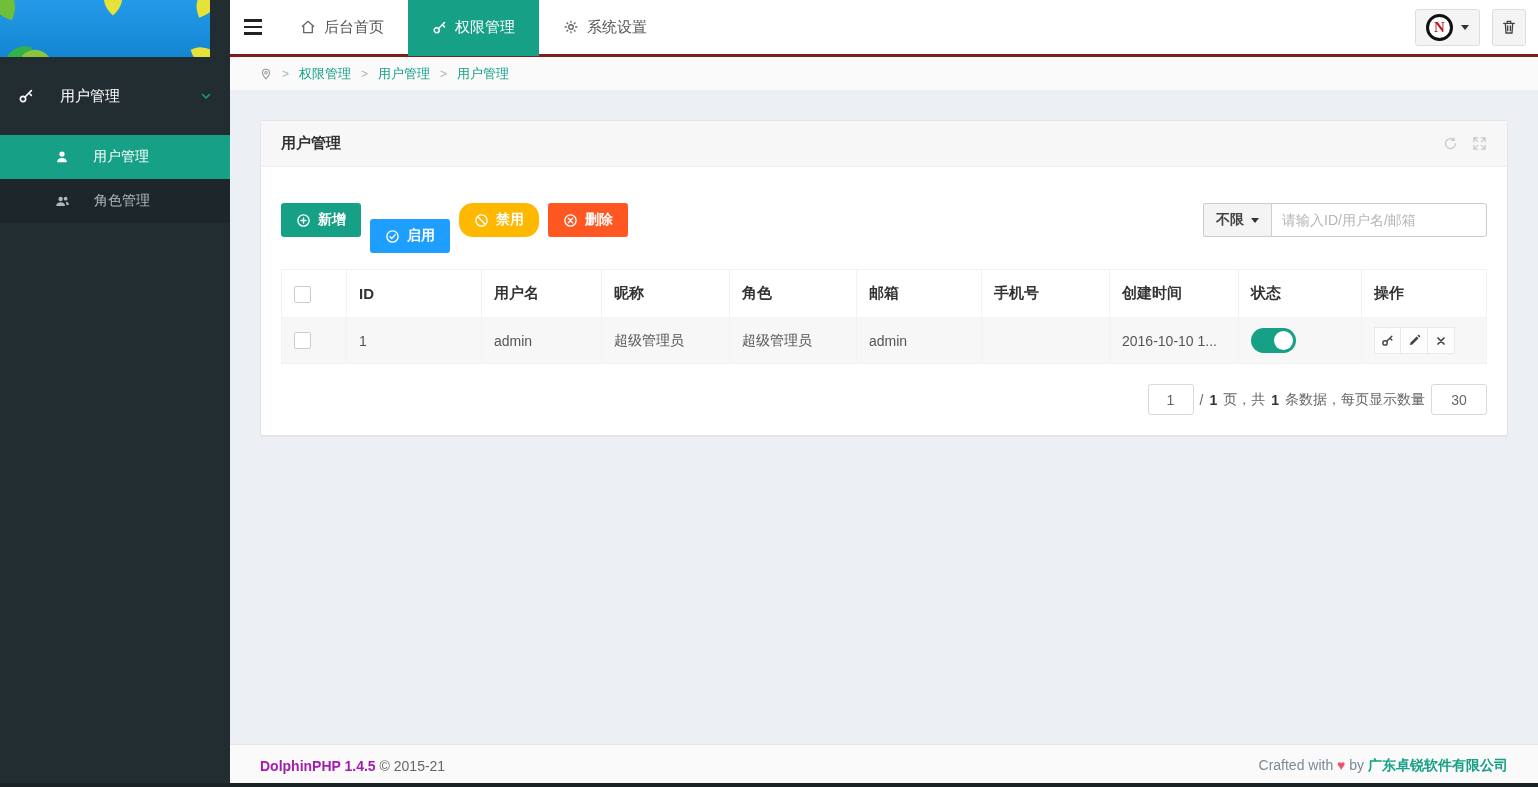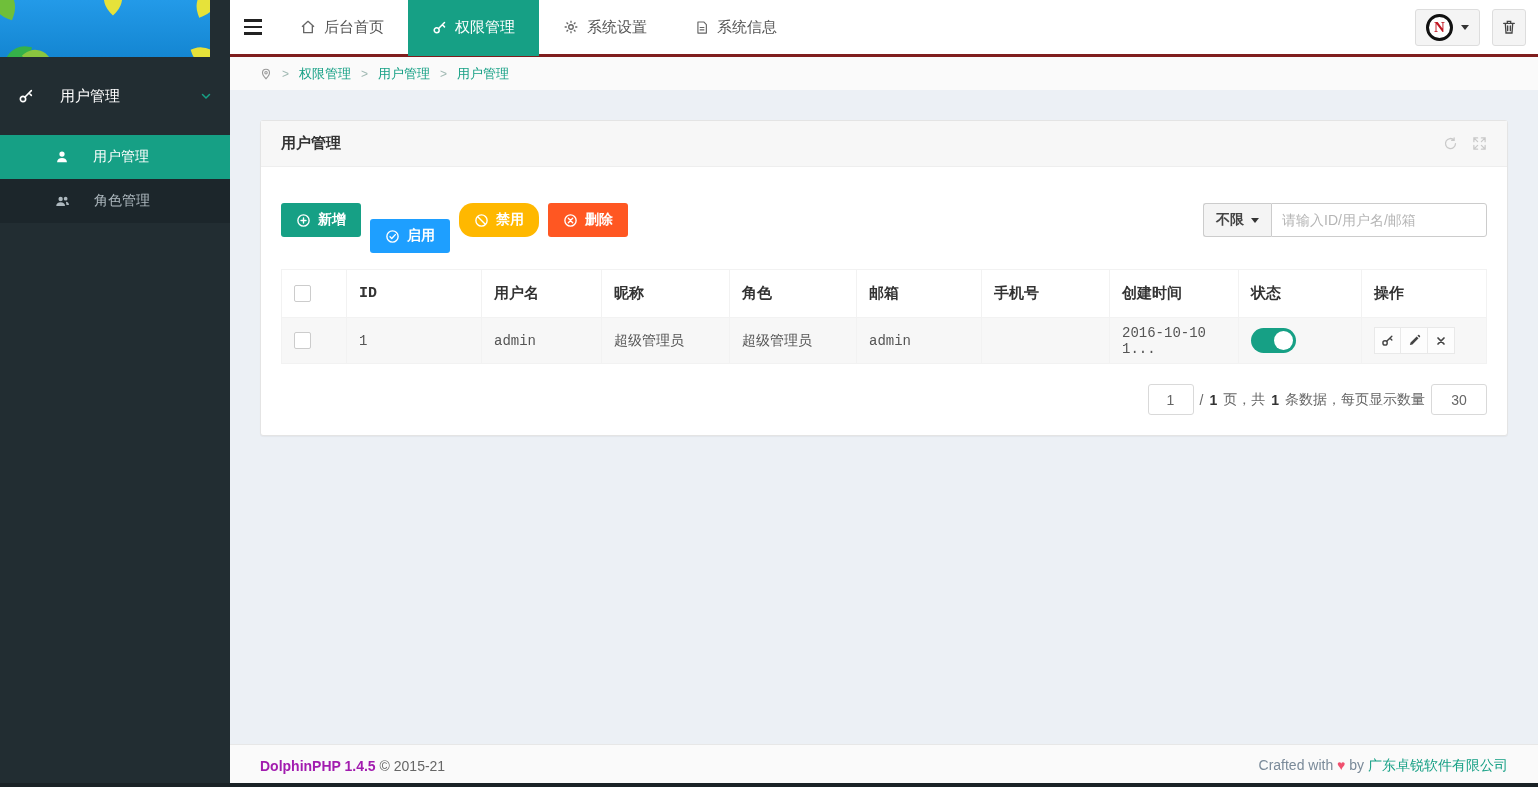--- a/index.html
+++ b/index.html
@@ -66,21 +66,21 @@
   .btn-add { background:#16a085;text-align:center; }
   .btn-enable { background:#1e9fff;margin-top:32px; }
   .btn-disable { background:#ffb800;border-radius:14px; }
   .btn-delete { background:#ff5722; }
   .search-group { margin-left:auto; display:flex; }
   .filter-btn { background:#f4f4f4; border:1px solid #ccc; border-right:none; border-radius:3px 0 0 3px; height:34px; padding:0 12px; display:flex; align-items:center; gap:7px; font-weight:bold; color:#444; cursor:pointer; font-size:14px; }
   .search-input { width:216px; height:34px; border:1px solid #ccc; border-radius:0 3px 3px 0; padding:0 10px; font-size:14px; color:#333; font-family:inherit; outline:none; }
   .search-input::placeholder { color:#b5b5b5; }
 
   
-  table { width:100%; border-collapse:collapse; table-layout:fixed;font-family:Liberation Mono, monospace; }
+  table { width:100%; border-collapse:collapse; table-layout:fixed; }
   th, td { text-align:left; padding:0 12px; border:1px solid #f2f2f2; border-left:none; border-right:1px solid #f2f2f2; }
   th { height:48px; font-size:15px; color:#333; border-top:1px solid #f2f2f2; }
   td { height:46px; color:#555; font-size:14px; }
   tr.data-row { background:#f7f7f7; }
   th:last-child, td:last-child { border-right:1px solid #f2f2f2; }
   th:first-child, td:first-child { border-left:1px solid #f2f2f2; }
   .checkbox { width:17px; height:17px; border:1px solid #ccc; background:#fff; border-radius:2px; cursor:pointer; display:inline-block; vertical-align:middle; }
   .toggle { width:45px; height:25px; border-radius:13px; background:#16a085; position:relative; cursor:pointer; display:inline-block; vertical-align:middle; }
   .toggle::after { content:''; position:absolute; right:3px; top:3px; width:19px; height:19px; border-radius:50%; background:#fff; }
   .action-btns { display:inline-flex; }
@@ -91,21 +91,21 @@
   .pager { display:flex; justify-content:flex-end; align-items:center; margin-top:20px; color:#666; font-size:14px; gap:6px; }
   .pager b { color:#333; }
   .pager-input { width:46px; height:31px; border:1px solid #d9d9d9; border-radius:3px; text-align:center; color:#666; font-size:14px; font-family:inherit; outline:none; background:#fff; }
   .pager-size { width:56px; }
 
   
   .footer { background:#fafafa; border-top:1px solid #e7e7e7; padding:12px 30px; display:flex; align-items:center; color:#666; font-size:14px; }
   .footer .brand { color:#a21caf; font-weight:bold; }
   .footer-right { margin-left:auto; color:#7a8a99; }
   .footer-right .heart { color:#f0506e; }
-  .footer-right .company { color:#16a085; font-weight:normal; }
+  .footer-right .company { color:#16a085; font-weight:bold; }
   .bottom-strip { position:absolute; left:0; bottom:0; width:100%; height:4px; background:#1a2226; }
 
   .icon { display:inline-flex; align-items:center; justify-content:center; }
   .icon svg { display:block; }
 </style>
 </head>
 <body>
 
 <div class="app">
 
@@ -185,29 +185,20 @@
           <span>权限管理</span>
         </div>
         <div class="nav-tab">
           <span class="icon">
             <svg width="16" height="16" viewBox="0 0 24 24" fill="none" stroke="currentColor" stroke-width="2">
                 <circle cx="12" cy="12" r="3.4"></circle>
                 <path d="M12 2.5v3.2 M12 18.3v3.2 M2.5 12h3.2 M18.3 12h3.2 M5.3 5.3l2.3 2.3 M16.4 16.4l2.3 2.3 M18.7 5.3l-2.3 2.3 M7.6 16.4l-2.3 2.3"></path>
               </svg>
           </span>
           <span>系统设置</span>
-        </div>
-        <div class="nav-tab">
-          <span class="icon">
-            <svg width="14" height="15" viewBox="0 0 24 24" fill="none" stroke="currentColor" stroke-width="2" stroke-linejoin="round">
-                <path d="M5 2.5 h10 l4.5 4.5 v14.5 h-14.5 z"></path>
-                <path d="M8 12 h8 M8 16 h8"></path>
-              </svg>
-          </span>
-          <span>系统信息</span>
         </div>
       </div>
       <div class="nav-right">
         <div class="nav-btn">
           <span class="avatar">N</span>
           <span class="caret"></span>
         </div>
         <div class="nav-btn trash-btn">
           <span class="icon">
             <svg width="16" height="16" viewBox="0 0 24 24" fill="none" stroke="currentColor" stroke-width="2" stroke-linecap="round">

